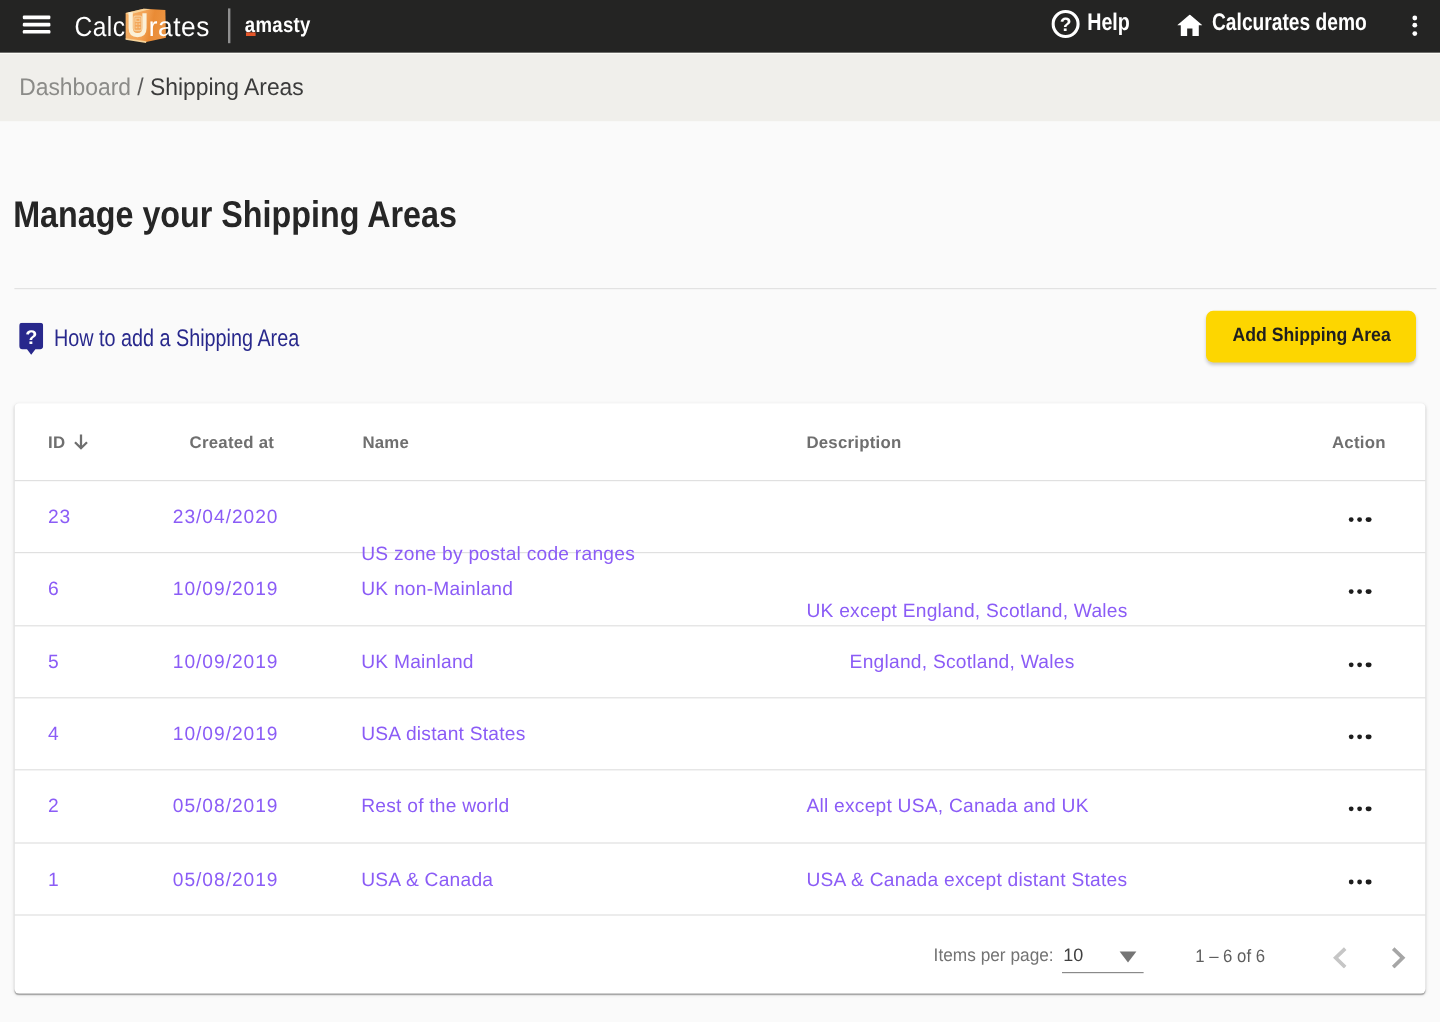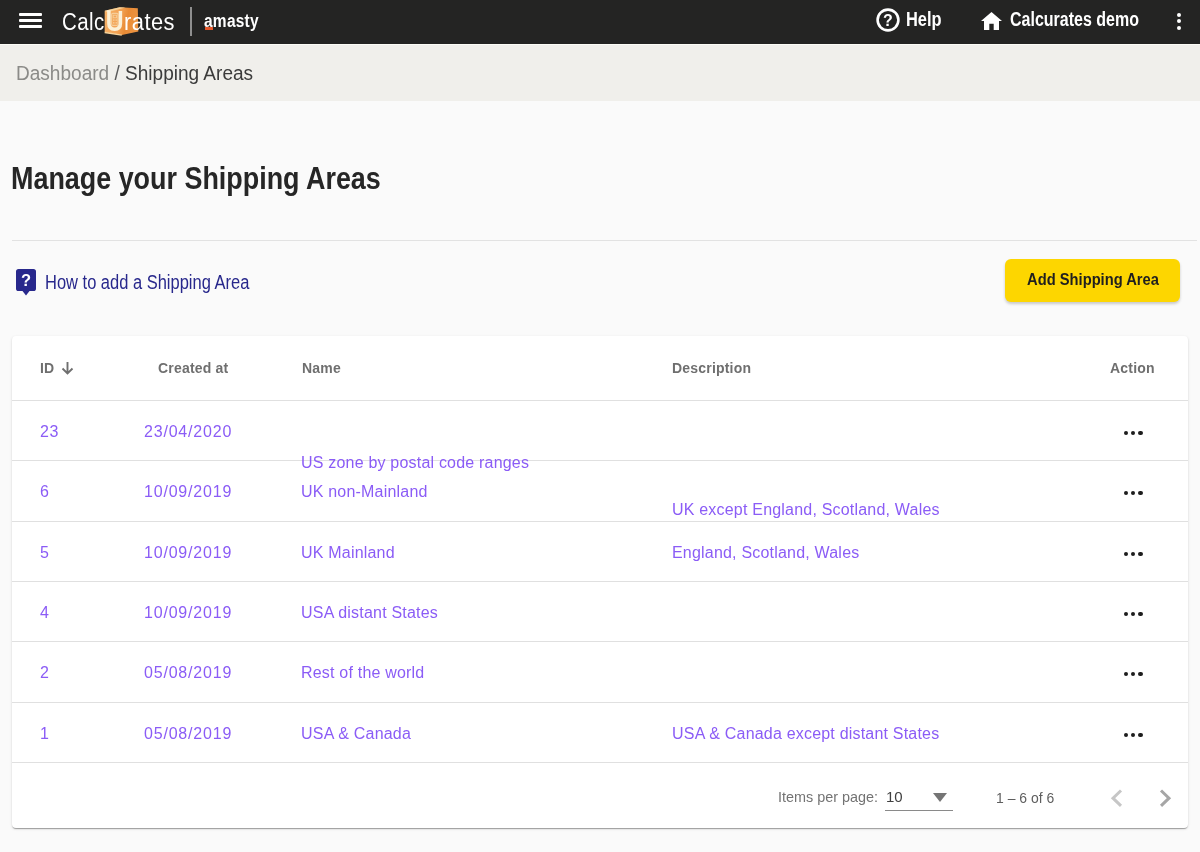--- a/index.html
+++ b/index.html
@@ -159,41 +159,42 @@
     <div class="dots" style="top:29.5px;">
         <i></i>
         <i></i>
         <i></i>
       </div>
   </div>
   <div class="row" style="top:186px; height:60px;">
     <span class="cell c-id" style="top:20px;">5</span>
       <span class="cell c-created" style="top:20px;">10/09/2019</span>
       <span class="cell c-name" style="top:20px;">UK Mainland</span>
-      <span class="cell c-desc" style="top:20px;">England, Scotland, Wales</span>
+      <span class="cell c-desc" style="top:20px;margin-left:36px;">England, Scotland, Wales</span>
     <div class="dots" style="top:29.5px;">
         <i></i>
         <i></i>
         <i></i>
       </div>
   </div>
   <div class="row" style="top:246px; height:60px;">
     <span class="cell c-id" style="top:20px;">4</span>
       <span class="cell c-created" style="top:20px;">10/09/2019</span>
       <span class="cell c-name" style="top:20px;">USA distant States</span>
     <div class="dots" style="top:29.5px;">
         <i></i>
         <i></i>
         <i></i>
       </div>
   </div>
   <div class="row" style="top:306px; height:61px;">
     <span class="cell c-id" style="top:20px;">2</span>
       <span class="cell c-created" style="top:20px;">05/08/2019</span>
       <span class="cell c-name" style="top:20px;">Rest of the world</span>
+      <span class="cell c-desc" style="top:20px;">All except USA, Canada and UK</span>
     <div class="dots" style="top:29.5px;">
         <i></i>
         <i></i>
         <i></i>
       </div>
   </div>
   <div class="row" style="top:367px; height:60px;">
     <span class="cell c-id" style="top:20px;">1</span>
       <span class="cell c-created" style="top:20px;">05/08/2019</span>
       <span class="cell c-name" style="top:20px;">USA &amp; Canada</span>

